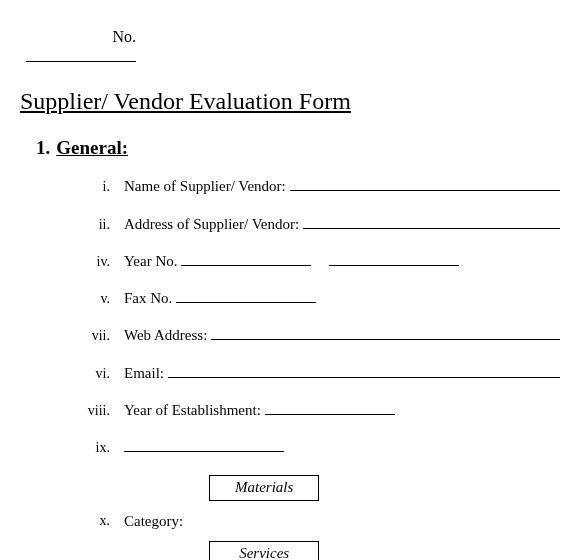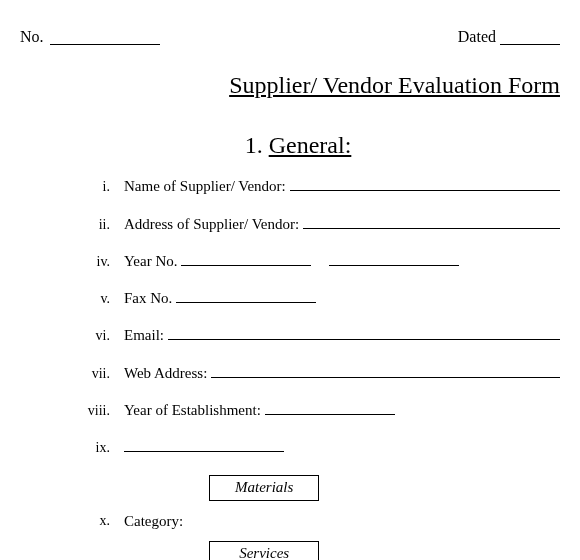--- a/index.html
+++ b/index.html
@@ -14,41 +14,41 @@
     }
     .top-row {
       display: flex;
       justify-content: space-between;
       align-items: baseline;
       font-size: 16px;
       margin-bottom: 26px;
     }
     .top-row .left, .top-row .right {
       display: flex;
-      align-items: center;
+      align-items: flex-end;
+      flex-direction: column;
     }
     .blank-line {
       display: inline-block;
       border-bottom: 1.5px solid #000;
       height: 1em;
       vertical-align: baseline;
     }
     .title {
-      text-align: right;
+      text-align: left;
       font-size: 24px;
       font-weight: normal;
       text-decoration: underline;
-      margin-bottom: 33px;
+      margin-bottom: 22px;
     }
     .section-heading {
-      font-size: 24px;
-      font-weight: normal;
+      font-size: 19px;
+      font-weight: bold;
       text-decoration: underline;
       margin: 0 0 18px 16px;
-      text-align: center;
     }
     .section-heading .num {
       display: inline-block;
       margin-right: 6px;
     }
     .field-list {
       margin-left: 40px;
     }
     .field-row {
       display: flex;
@@ -98,24 +98,20 @@
     }
   </style>
 </head>
 <body>
 
 <div class="top-row">
   <div class="left">
     <span>No.</span>
     <span class="blank-line" style="width:110px; margin-left:6px;"></span>
   </div>
-  <div class="right">
-    <span>Dated</span>
-    <span class="blank-line" style="width:60px; margin-left:4px;"></span>
-  </div>
 </div>
 
 <div class="title">Supplier/ Vendor Evaluation Form</div>
 
 <div class="section-heading">
   <span class="num">1.</span><span>General:</span>
 </div>
 
 <div class="field-list">
 
@@ -141,28 +137,28 @@
     </span>
   </div>
 
   <div class="field-row">
     <span class="roman">v.</span>
     <span class="label">Fax No.</span>
     <span class="fill-short" style="width:140px;"></span>
   </div>
 
   <div class="field-row">
-    <span class="roman">vi.</span>
-    <span class="label">Email:</span>
+    <span class="roman">vii.</span>
+    <span class="label">Web Address:</span>
     <span class="fill"></span>
   </div>
 
   <div class="field-row">
-    <span class="roman">vii.</span>
-    <span class="label">Web Address:</span>
+    <span class="roman">vi.</span>
+    <span class="label">Email:</span>
     <span class="fill"></span>
   </div>
 
   <div class="field-row">
     <span class="roman">viii.</span>
     <span class="label">Year of Establishment:</span>
     <span class="fill-short" style="width:130px;"></span>
   </div>
 
   <div class="field-row">

